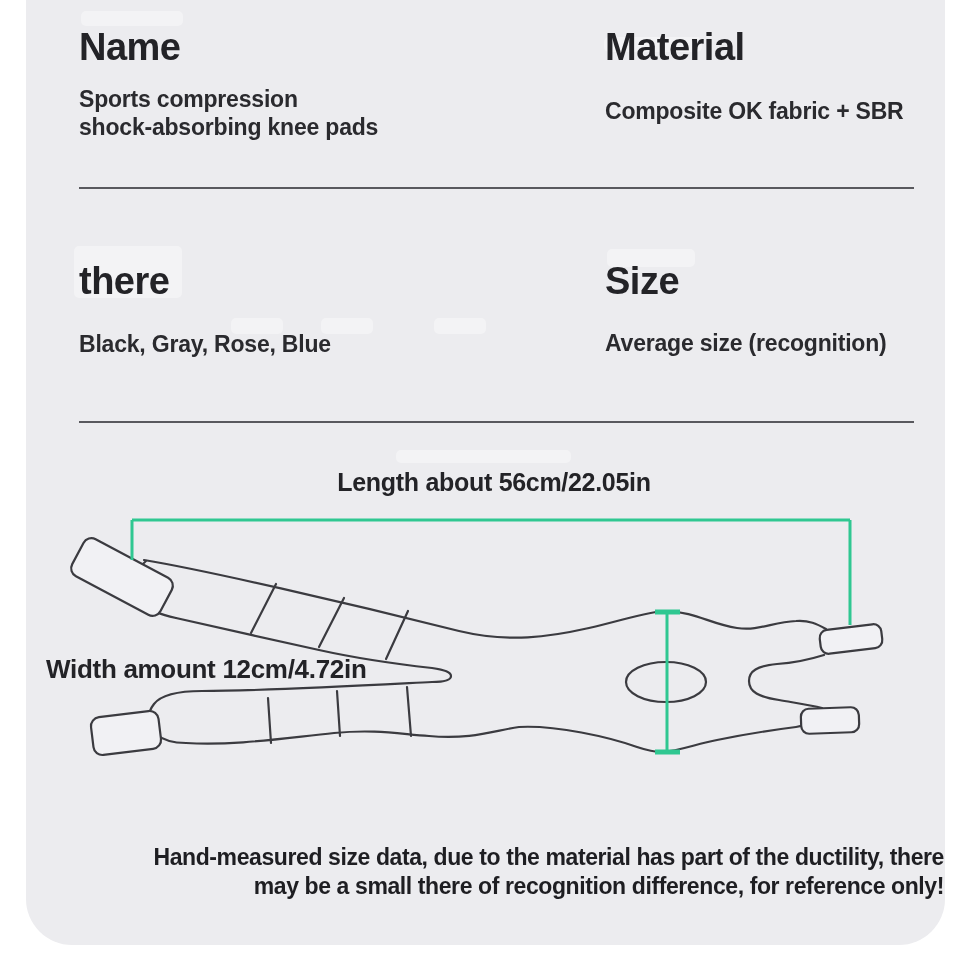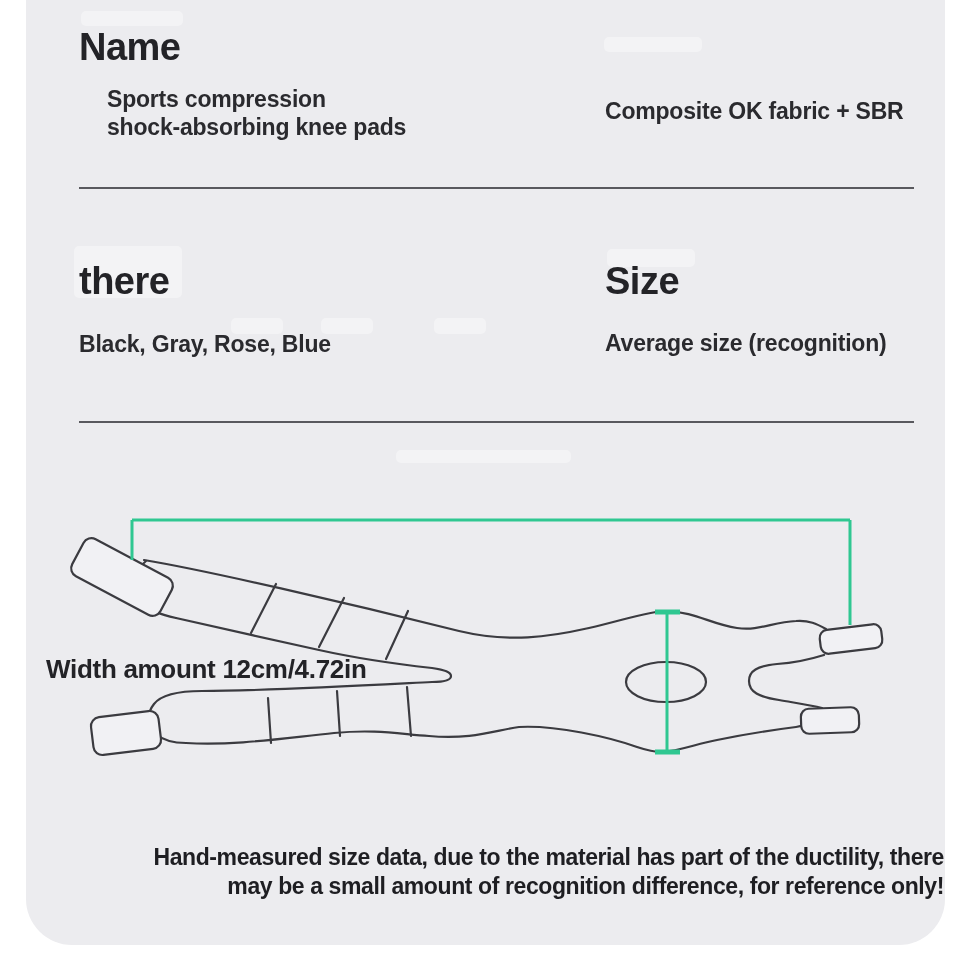--- a/index.html
+++ b/index.html
@@ -46,35 +46,37 @@
   <div class="ghost" style="left:77px;top:11px;width:102px;height:15px;"></div>
   <div class="ghost" style="left:600px;top:37px;width:98px;height:15px;"></div>
   <div class="ghost" style="left:70px;top:246px;width:108px;height:52px;"></div>
   <div class="ghost" style="left:603px;top:249px;width:88px;height:18px;"></div>
   <div class="ghost" style="left:227px;top:318px;width:52px;height:16px;"></div>
   <div class="ghost" style="left:317px;top:318px;width:52px;height:16px;"></div>
   <div class="ghost" style="left:430px;top:318px;width:52px;height:16px;"></div>
   <div class="ghost" style="left:392px;top:450px;width:175px;height:13px;"></div>
 
   <div class="h1" style="left:75px;top:26px;">Name</div>
-  <div class="val" style="left:75px;top:85px;margin-left:28px;">
+  <div class="val" style="left:75px;top:85px;">
     <div>Sports compression</div>
     <div>shock-absorbing knee pads</div>
   </div>
+  <div class="h1" style="left:601px;top:26px;">Material</div>
   <div class="val" style="left:601px;top:97px;">Composite OK fabric + SBR</div>
 
   <div class="divider" style="top:187px;"></div>
 
   <div class="h1" style="left:75px;top:260px;">there</div>
   <div class="val" style="left:75px;top:330px;">Black, Gray, Rose, Blue</div>
   <div class="h1" style="left:601px;top:260px;">Size</div>
   <div class="val" style="left:601px;top:329px;">Average size (recognition)</div>
 
   <div class="divider" style="top:421px;"></div>
 
+  <div class="dim-label length-label">Length about 56cm/22.05in</div>
   <div class="dim-label width-label">Width amount 12cm/4.72in</div>
 
   <svg width="960" height="960" viewBox="0 0 960 960">
     <g fill="none" stroke-width="2.2" stroke-linecap="round" stroke-linejoin="round" stroke="#3B3B40">
 
       <path d="M140,560 C200,570 340,602 455,631 C505,643 545,637 585,628 C620,620 645,611 662,611 C692,612 706,624 733,628 C756,631 768,622 792,621 C805,620 813,624 822,629"></path>
 
       <path d="M142,561 C131,570 128,588 137,600 C145,611 158,615 172,618"></path>
 
       <path d="M172,618 C215,628 270,640 315,650 C360,660 410,666 428,668 C441,670 447,672 447,676 C447,680 441,682 428,682 C350,686 260,691 198,691 C176,691 157,695 150,704 C142,714 143,727 152,734 C160,741 170,743 182,743"></path>
@@ -105,16 +107,16 @@
       <path d="M128,520 V560"></path>
       <path d="M846,520 V625"></path>
       <path d="M663,613 V751"></path>
       <path stroke-width="5" d="M651,612 H676"></path>
       <path stroke-width="5" d="M651,752 H676"></path>
     </g>
   </svg>
 
   <div class="disclaimer">
     <div>Hand-measured size data, due to the material has part of the ductility, there</div>
-    <div>may be a small amount of recognition difference, for reference only!</div>
+    <div>may be a small there of recognition difference, for reference only!</div>
   </div>
 
 </div>
 
 </body></html>

